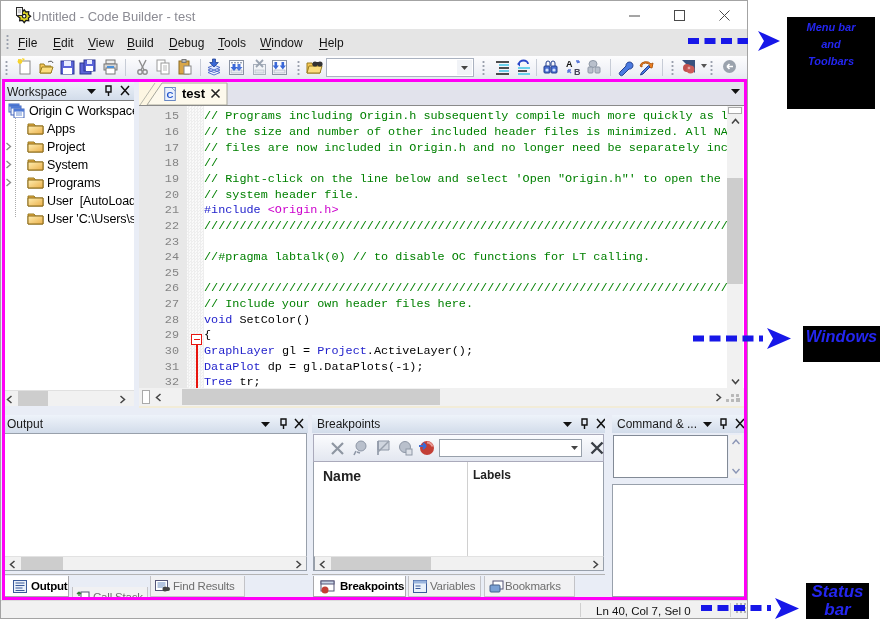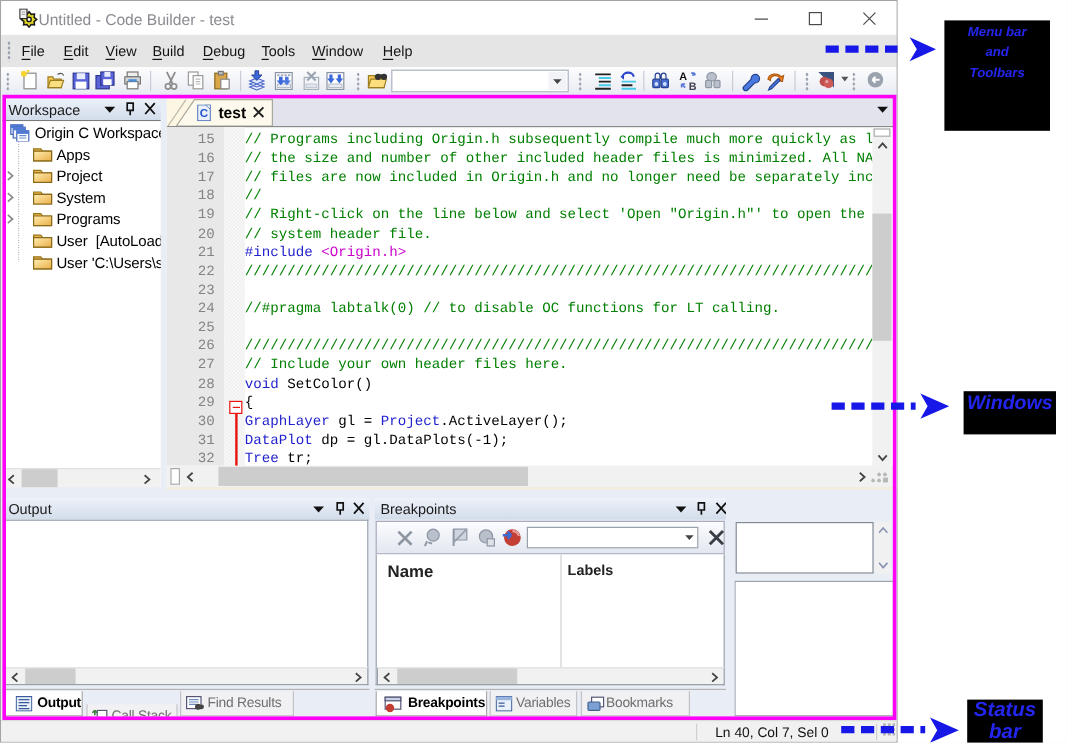--- a/index.html
+++ b/index.html
@@ -625,20 +625,32 @@
    <svg class="a" style="left:4px;top:4px" width="15" height="13" viewBox="0 0 15 13">
           <rect x="4" y="1" width="10" height="8" fill="#fff" stroke="#557"></rect>
           <rect x="1" y="5" width="10" height="7" rx="1" fill="#7aa0d4" stroke="#44608a"></rect>
         </svg>
    <div class="lbl" style="left:20px;">Bookmarks</div>
   </div>
  </div>
 </div>
 
 <div class="a" style="left:612px;top:415px;width:133px;height:182px;overflow:hidden;">
+ <div class="a phead" style="left:0;top:0;width:133px;height:18px;">
+  <div class="a ptitle" style="top:2px;">Command &amp; ...</div>
+  <svg class="a" style="left:90px;top:6px" width="11" height="7">
+        <path d="M1 1 l4.5 5 4.5-5 z" fill="#111"></path>
+      </svg>
+  <svg class="a" style="left:107px;top:3px" width="9" height="12">
+        <path d="M2 1 h5 v6 h-5 z M2 7 h5 M4.5 7 v4" stroke="#111" stroke-width="1.4" fill="none"></path>
+      </svg>
+  <svg class="a" style="left:123px;top:3px" width="10" height="11">
+        <path d="M1 1 L9 10 M9 1 L1 10" stroke="#111" stroke-width="1.5"></path>
+      </svg>
+ </div>
  <div class="a" style="left:1px;top:20px;width:115px;height:43px;background:#fff;border:1px solid #828a96;box-sizing:border-box;"></div>
  <div class="a" style="left:117px;top:20px;width:13px;height:43px;background:#f1f1f1;">
   <svg class="a" style="left:3px;top:4px" width="8" height="6">
         <path d="M0.5 5 L4 1 L7.5 5" stroke="#8a95b5" stroke-width="1.4" fill="none"></path>
       </svg>
   <svg class="a" style="left:3px;top:33px" width="8" height="6">
         <path d="M0.5 1 L4 5 L7.5 1" stroke="#8a95b5" stroke-width="1.4" fill="none"></path>
       </svg>
  </div>
  <div class="a" style="left:0;top:69px;width:133px;height:113px;background:#fff;border:1px solid #98a0ab;box-sizing:border-box;"></div>

